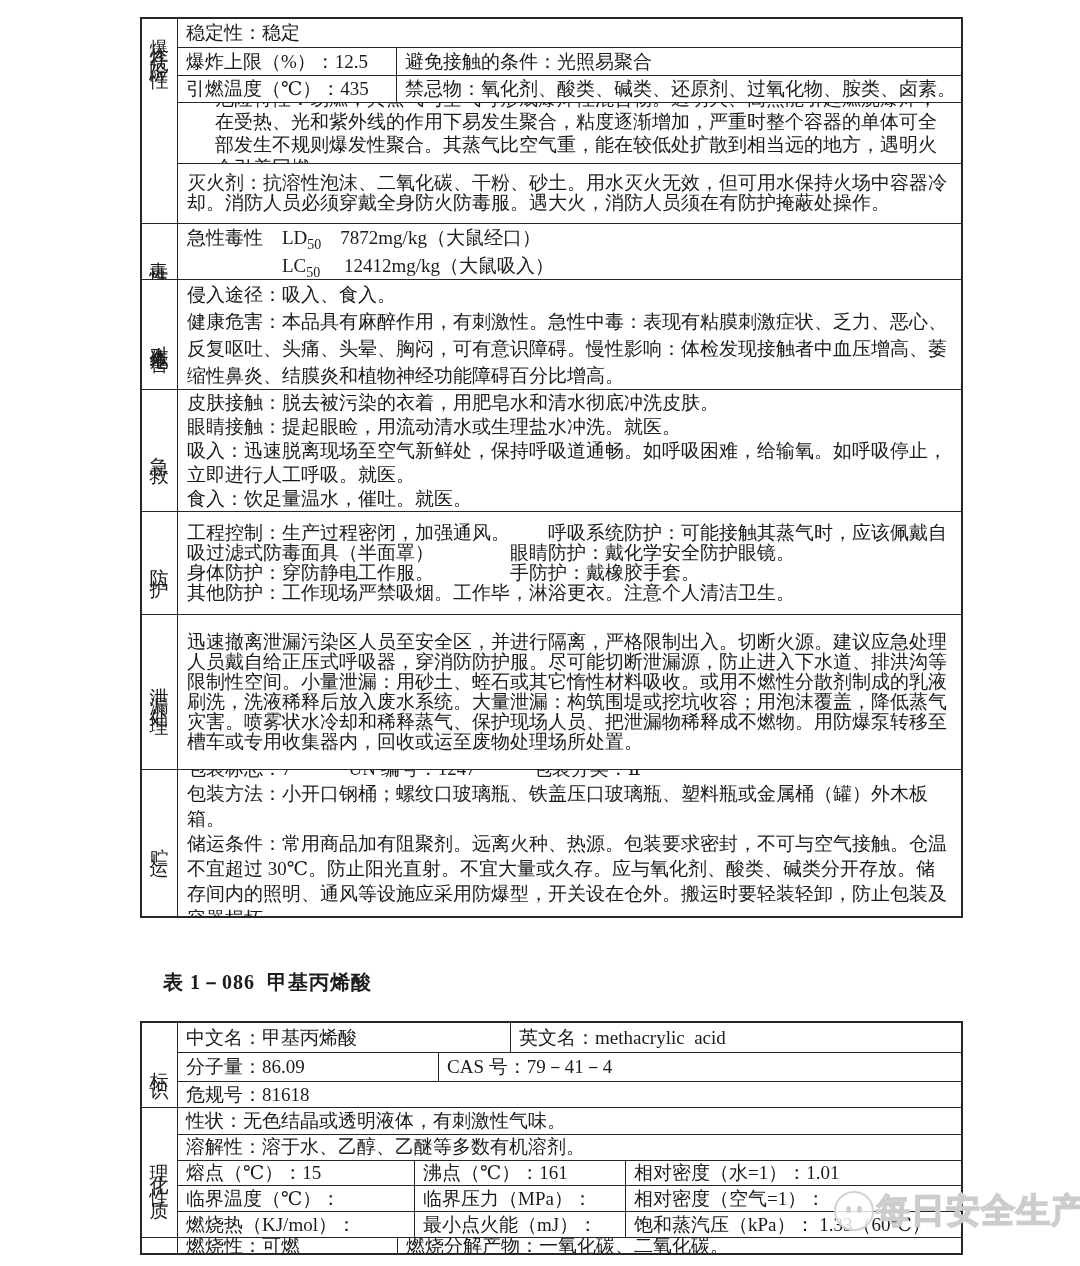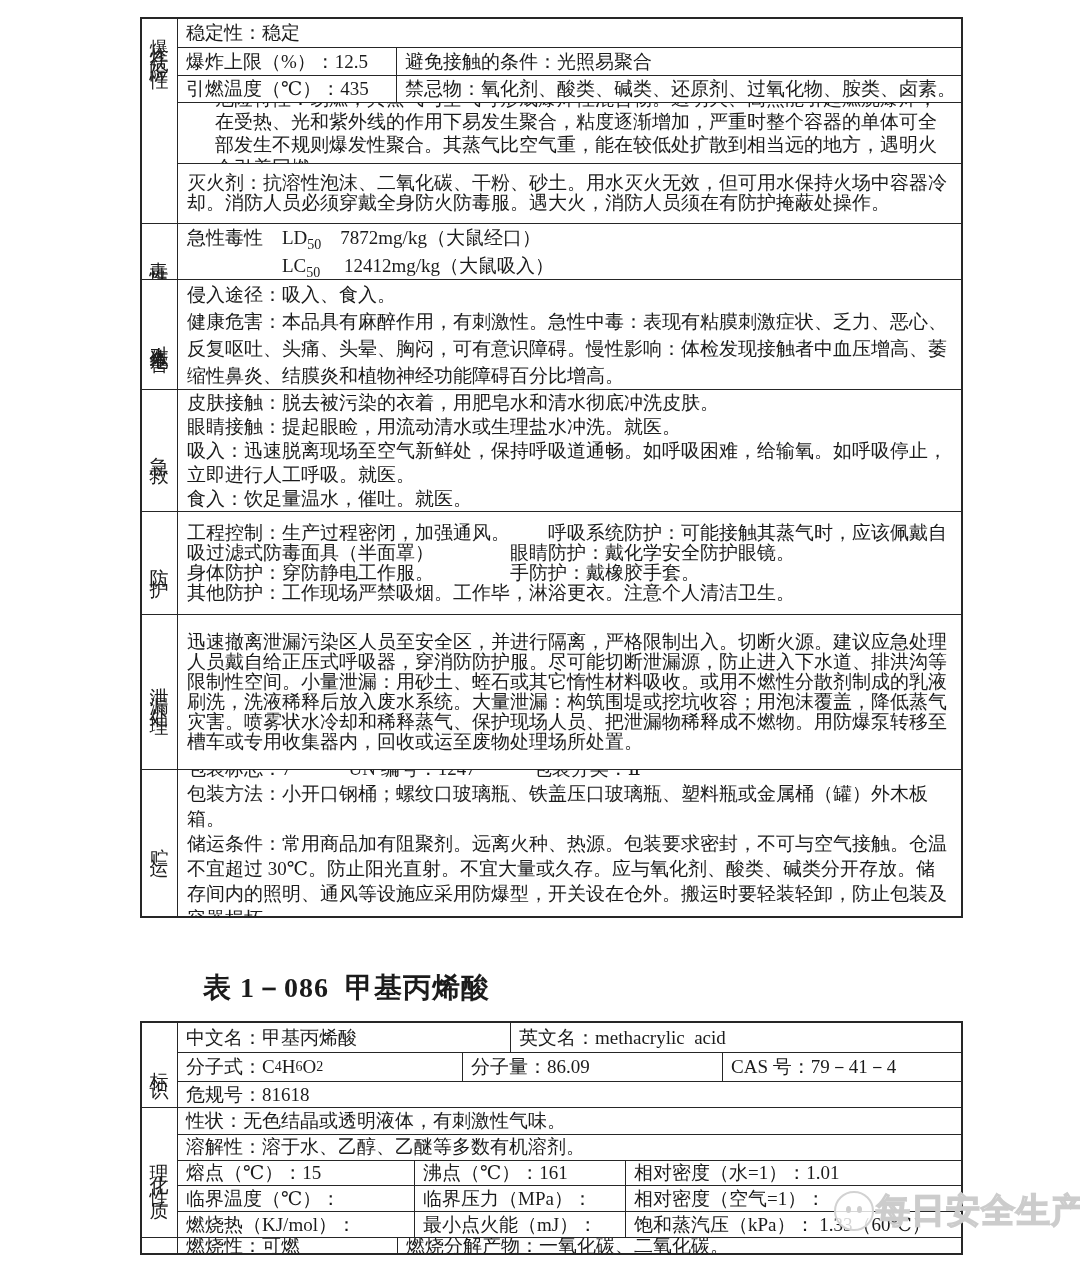--- a/index.html
+++ b/index.html
@@ -32,22 +32,22 @@
   .w260{flex:0 0 260px;} .w236{flex:0 0 236px;} .w211{flex:0 0 211px;text-align:right;}
   .w219{flex:0 0 219px;}
   .h26{height:26px;} .h27{height:27px;} .h28{height:28px;} .h29{height:29px;}
   .pwrap{flex:1;display:flex;flex-direction:column;justify-content:center;
          padding:0 9px;box-sizing:border-box;overflow:hidden;min-height:0;}
   .p{white-space:pre-wrap;}
   .pre{white-space:pre;}
   .lh23{line-height:23px;margin-left:28px;} .lh24{line-height:24px;} .lh25{line-height:25px;}
   .lh26{line-height:20px;} .lh27{line-height:27px;}
   sub{font-size:14px;line-height:1;}
-  .tbl-title{position:absolute;left:163px;top:969px;font-size:28px;
-             font-weight:bold;letter-spacing:1px;white-space:pre;margin-left:40px;}
+  .tbl-title{position:absolute;left:163px;top:969px;font-size:20px;
+             font-weight:bold;letter-spacing:1px;white-space:pre;}
   .wm{position:absolute;left:834px;top:1188px;display:flex;align-items:center;
       gap:2px;z-index:9;}
   .wm-icon{width:40px;height:40px;border-radius:50%;border:2px solid #d2d2d2;
            background:rgba(255,255,255,0.82);box-sizing:border-box;position:relative;
            flex:0 0 auto;}
   .wm-icon::before,.wm-icon::after{content:"";position:absolute;width:5px;height:7px;
            border-radius:50%;background:#cfcfcf;top:13px;}
   .wm-icon::before{left:10px;} .wm-icon::after{right:10px;}
   .wm-text{font-size:34px;font-weight:bold;color:#ffffff;
            -webkit-text-stroke:1.4px #cccccc;text-shadow:0 0 1px #d5d5d5;
@@ -170,21 +170,20 @@
     <div class="sec" style="height:84px">
       <div class="lab ls8">
         <span class="vtext">标识</span>
       </div>
       <div class="sbody">
         <div class="row h29">
           <div class="cell w332">中文名：甲基丙烯酸</div>
           <div class="cell fill">英文名：methacrylic  acid</div>
         </div>
         <div class="row h29">
-          <div class="cell w284"><span>分子式：C</span><sub>4</sub><span>H</span><sub>6</sub><span>O</span><sub>2</sub></div>
           <div class="cell w260">分子量：86.09</div>
           <div class="cell fill">CAS 号：79－41－4</div>
         </div>
         <div class="row h26">
           <div class="cell fill">危规号：81618</div>
         </div>
       </div>
     </div>
 
     <div class="sec" style="height:130px">

